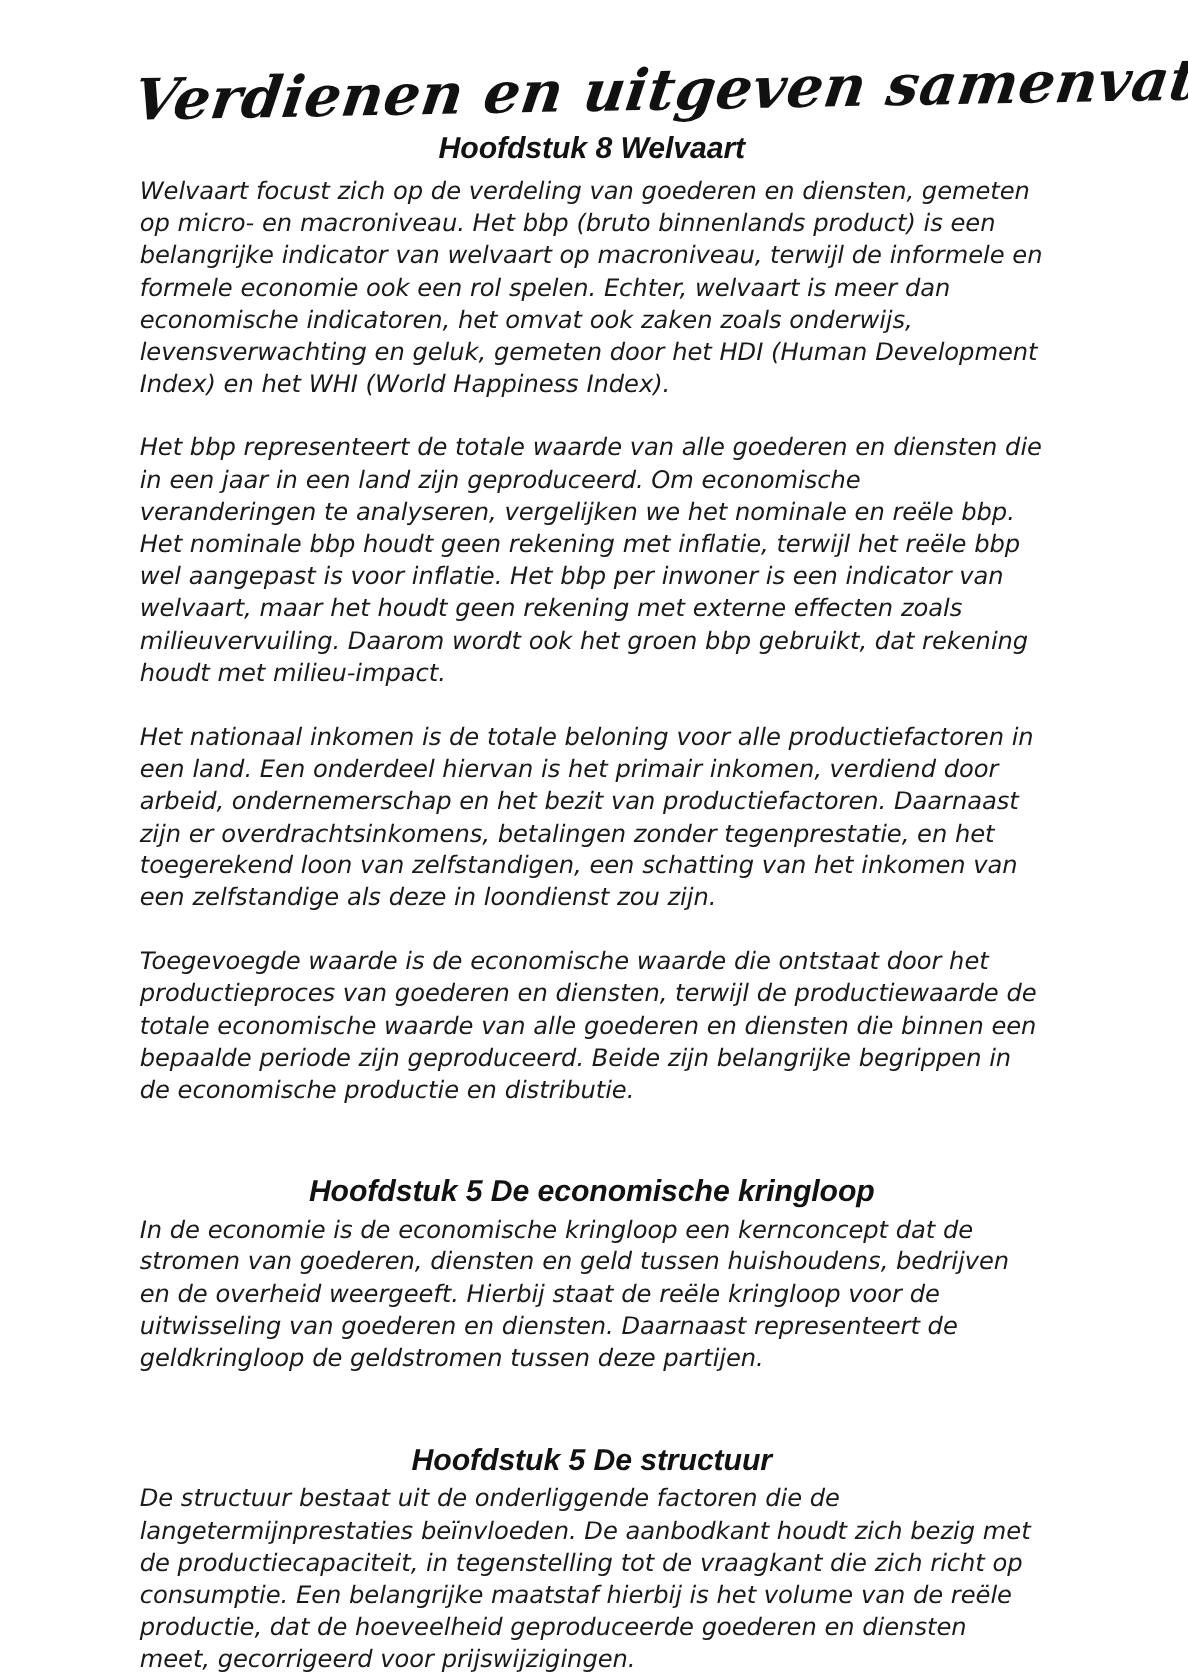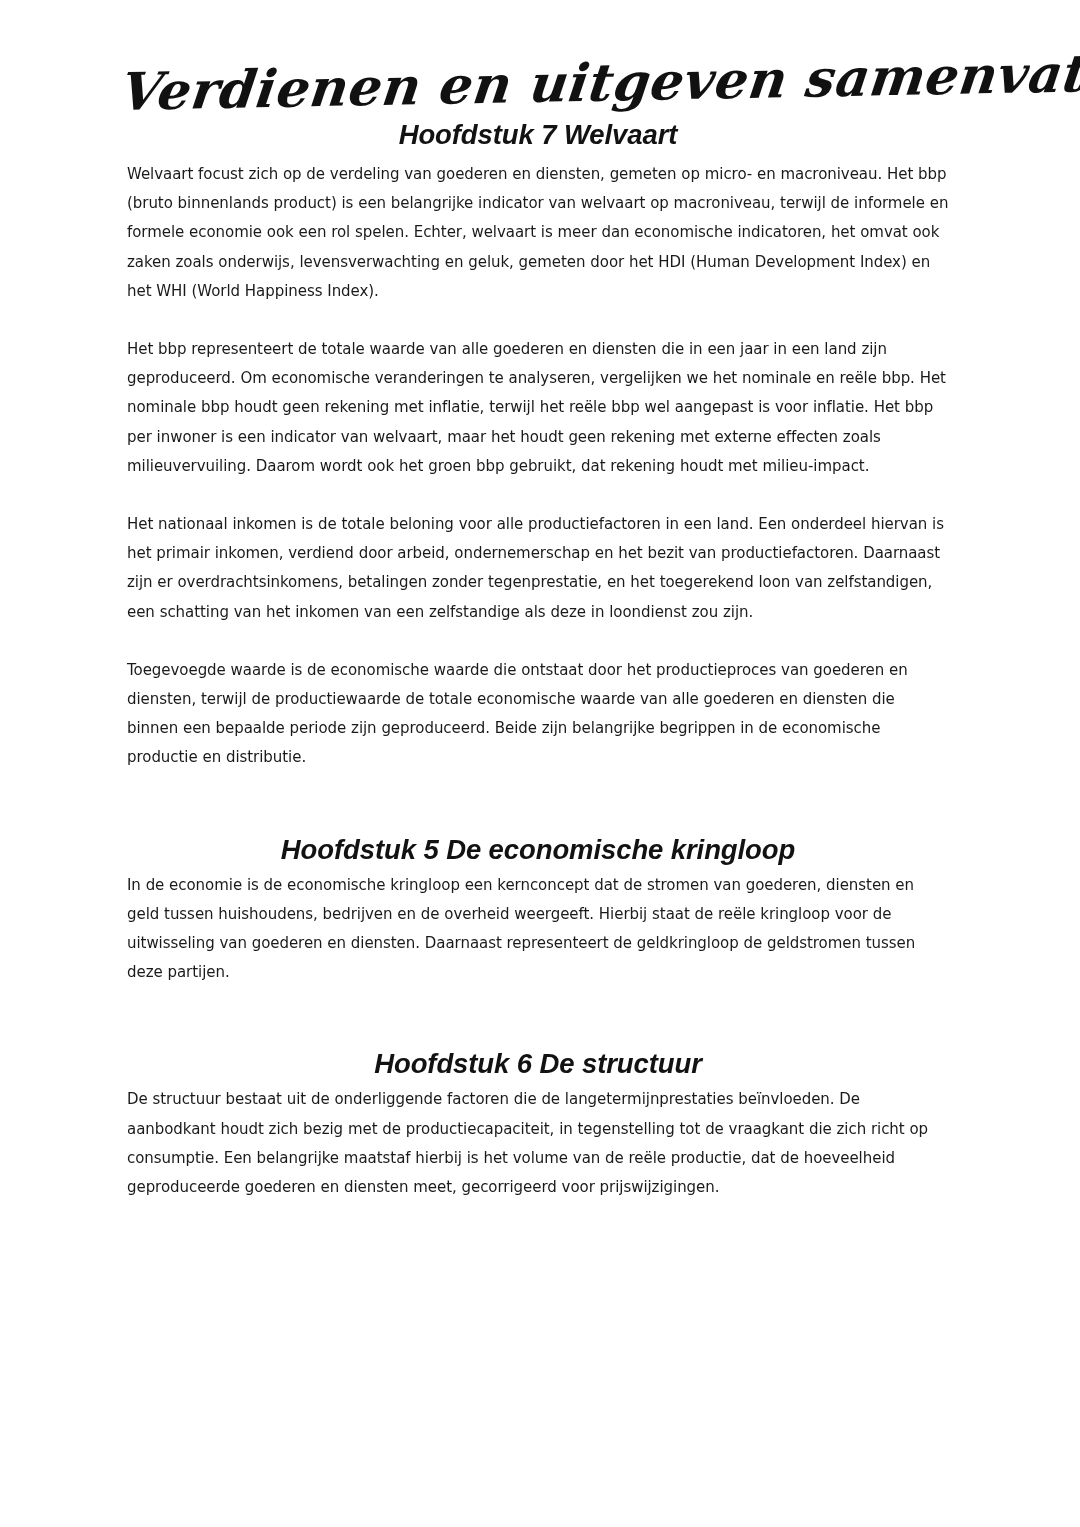--- a/index.html
+++ b/index.html
@@ -62,55 +62,56 @@
   }
 
   .chapter-heading.spaced {
     margin-top: 60px;
     margin-bottom: 4px;
   }
 
   
   .body-text {
     font-family: "DejaVu Sans", "Liberation Sans", sans-serif;
-    font-size: 15px;
+    font-size: 22px;
     line-height: 29.2px;
     color: #1a1a1a;
     text-align: left;
     margin: 0 0 29px 0;
     letter-spacing: -0.05px;
     word-spacing: 0.1px;
+    font-style: italic;
   }
 
   .body-text.tight {
     margin-bottom: 0;
   }
 </style>
 </head>
 <body>
 
 <div class="page">
   <div class="content">
 
     <h1 class="doc-title">Verdienen en uitgeven samenvatting</h1>
 
-    <h2 class="chapter-heading first">Hoofdstuk 7 Welvaart</h2>
+    <h2 class="chapter-heading first">Hoofdstuk 8 Welvaart</h2>
 
     <p class="body-text">Welvaart focust zich op de verdeling van goederen en diensten, gemeten op micro- en macroniveau. Het bbp (bruto binnenlands product) is een belangrijke indicator van welvaart op macroniveau, terwijl de informele en formele economie ook een rol spelen. Echter, welvaart is meer dan economische indicatoren, het omvat ook zaken zoals onderwijs, levensverwachting en geluk, gemeten door het HDI (Human Development Index) en het WHI (World Happiness Index).</p>
 
     <p class="body-text">Het bbp representeert de totale waarde van alle goederen en diensten die in een jaar in een land zijn geproduceerd. Om economische veranderingen te analyseren, vergelijken we het nominale en reële bbp. Het nominale bbp houdt geen rekening met inflatie, terwijl het reële bbp wel aangepast is voor inflatie. Het bbp per inwoner is een indicator van welvaart, maar het houdt geen rekening met externe effecten zoals milieuvervuiling. Daarom wordt ook het groen bbp gebruikt, dat rekening houdt met milieu-impact.</p>
 
     <p class="body-text">Het nationaal inkomen is de totale beloning voor alle productiefactoren in een land. Een onderdeel hiervan is het primair inkomen, verdiend door arbeid, ondernemerschap en het bezit van productiefactoren. Daarnaast zijn er overdrachtsinkomens, betalingen zonder tegenprestatie, en het toegerekend loon van zelfstandigen, een schatting van het inkomen van een zelfstandige als deze in loondienst zou zijn.</p>
 
     <p class="body-text tight">Toegevoegde waarde is de economische waarde die ontstaat door het productieproces van goederen en diensten, terwijl de productiewaarde de totale economische waarde van alle goederen en diensten die binnen een bepaalde periode zijn geproduceerd. Beide zijn belangrijke begrippen in de economische productie en distributie.</p>
 
     <h2 class="chapter-heading spaced">Hoofdstuk 5 De economische kringloop</h2>
 
     <p class="body-text">In de economie is de economische kringloop een kernconcept dat de stromen van goederen, diensten en geld tussen huishoudens, bedrijven en de overheid weergeeft. Hierbij staat de reële kringloop voor de uitwisseling van goederen en diensten. Daarnaast representeert de geldkringloop de geldstromen tussen deze partijen.</p>
 
 
 
-    <h2 class="chapter-heading spaced">Hoofdstuk 6 De structuur</h2>
+    <h2 class="chapter-heading spaced">Hoofdstuk 5 De structuur</h2>
 
     <p class="body-text tight">De structuur bestaat uit de onderliggende factoren die de langetermijnprestaties beïnvloeden. De aanbodkant houdt zich bezig met de productiecapaciteit, in tegenstelling tot de vraagkant die zich richt op consumptie. Een belangrijke maatstaf hierbij is het volume van de reële productie, dat de hoeveelheid geproduceerde goederen en diensten meet, gecorrigeerd voor prijswijzigingen.</p>
 
   </div>
 </div>
 
 </body></html>

